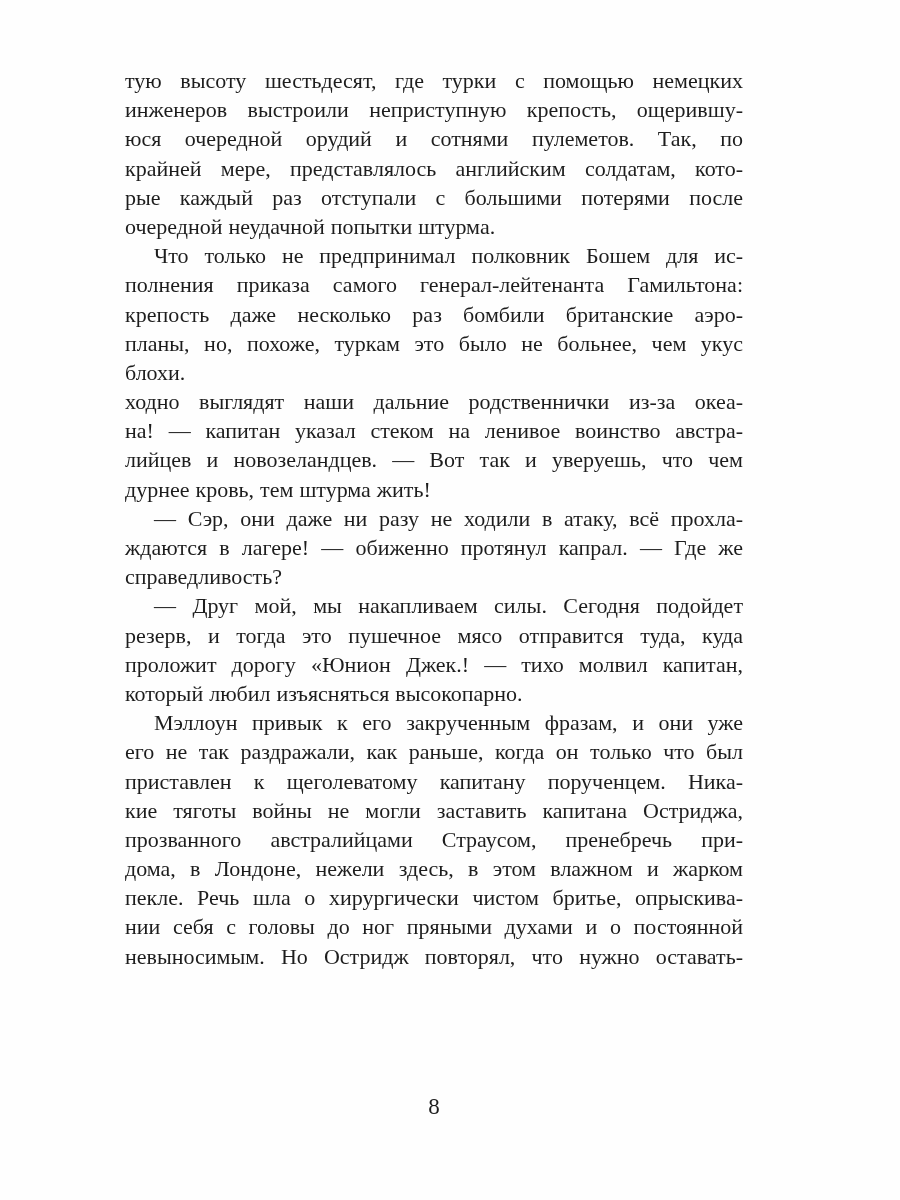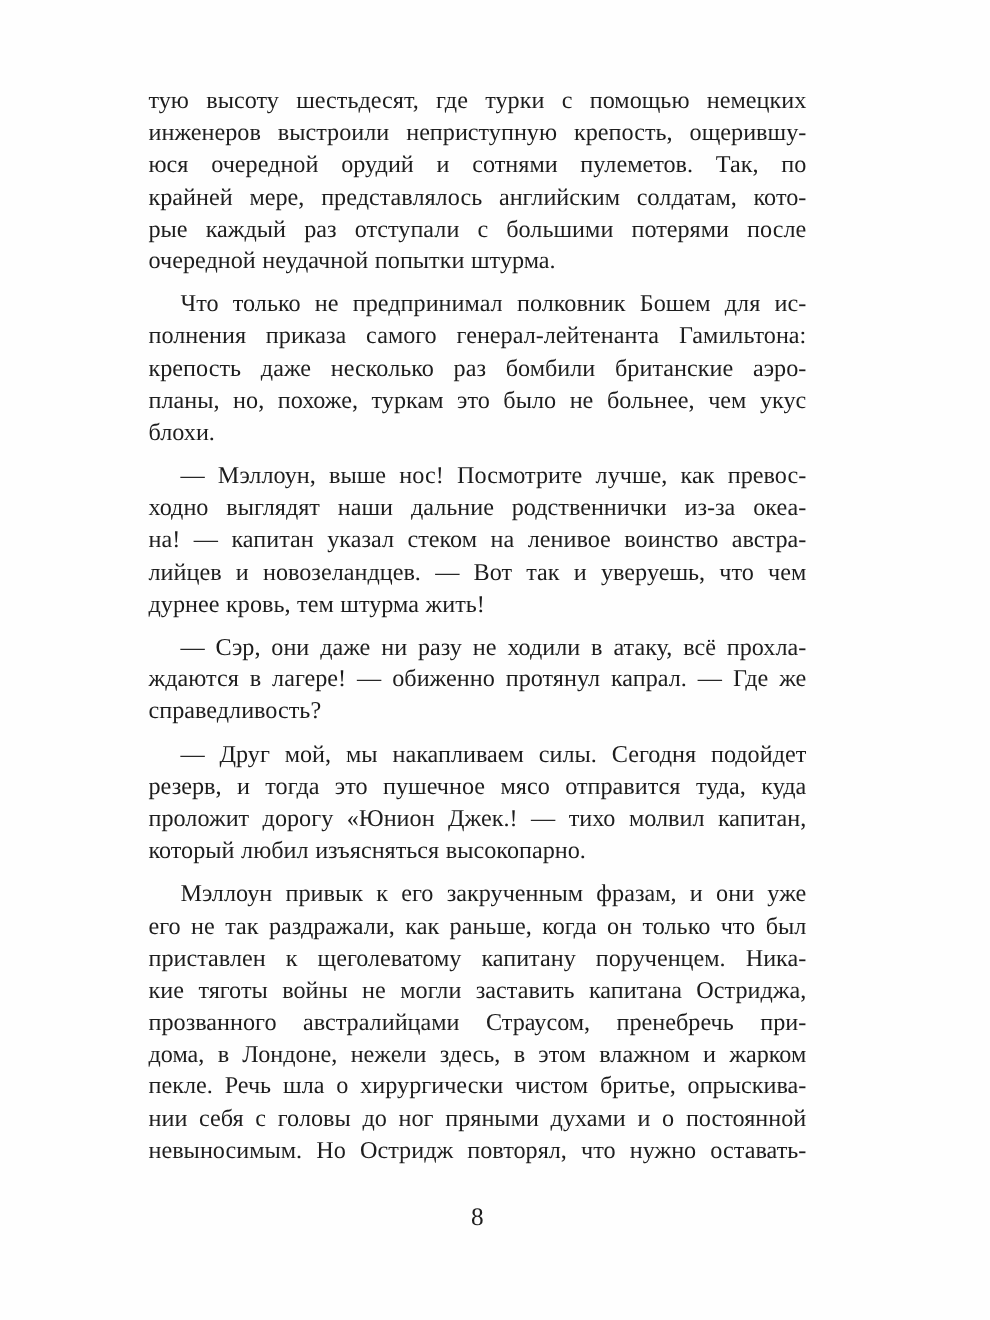--- a/index.html
+++ b/index.html
@@ -16,21 +16,21 @@
     color: #1d1d1d;
     overflow: hidden;
   }
   .text-block {
     position: absolute;
     left: 125px;
     top: 66px;
     width: 618px;
   }
   .paragraph {
-    margin: 10px;
+    margin: 0;
     padding: 0;
   }
   .line {
     font-size: 22px;
     line-height: 29.2px;
     height: 29.2px;
     text-align: justify;
     text-align-last: justify;
     word-spacing: 0.5px;
     white-space: normal;
@@ -66,21 +66,20 @@
         <div class="line last-left">очередной неудачной попытки штурма.</div>
       </div>
       <div class="paragraph">
         <div class="line indent">Что только не предпринимал полковник Бошем для ис-</div>
         <div class="line">полнения приказа самого генерал-лейтенанта Гамильтона:</div>
         <div class="line">крепость даже несколько раз бомбили британские аэро-</div>
         <div class="line">планы, но, похоже, туркам это было не больнее, чем укус</div>
         <div class="line last-left">блохи.</div>
       </div>
       <div class="paragraph">
-        <div class="line indent">— Мэллоун, выше нос! Посмотрите лучше, как превос-</div>
         <div class="line">ходно выглядят наши дальние родственнички из-за океа-</div>
         <div class="line">на! — капитан указал стеком на ленивое воинство австра-</div>
         <div class="line">лийцев и новозеландцев. — Вот так и уверуешь, что чем</div>
         <div class="line last-left">дурнее кровь, тем штурма жить!</div>
       </div>
       <div class="paragraph">
         <div class="line indent">— Сэр, они даже ни разу не ходили в атаку, всё прохла-</div>
         <div class="line">ждаются в лагере! — обиженно протянул капрал. — Где же</div>
         <div class="line last-left">справедливость?</div>
       </div>

